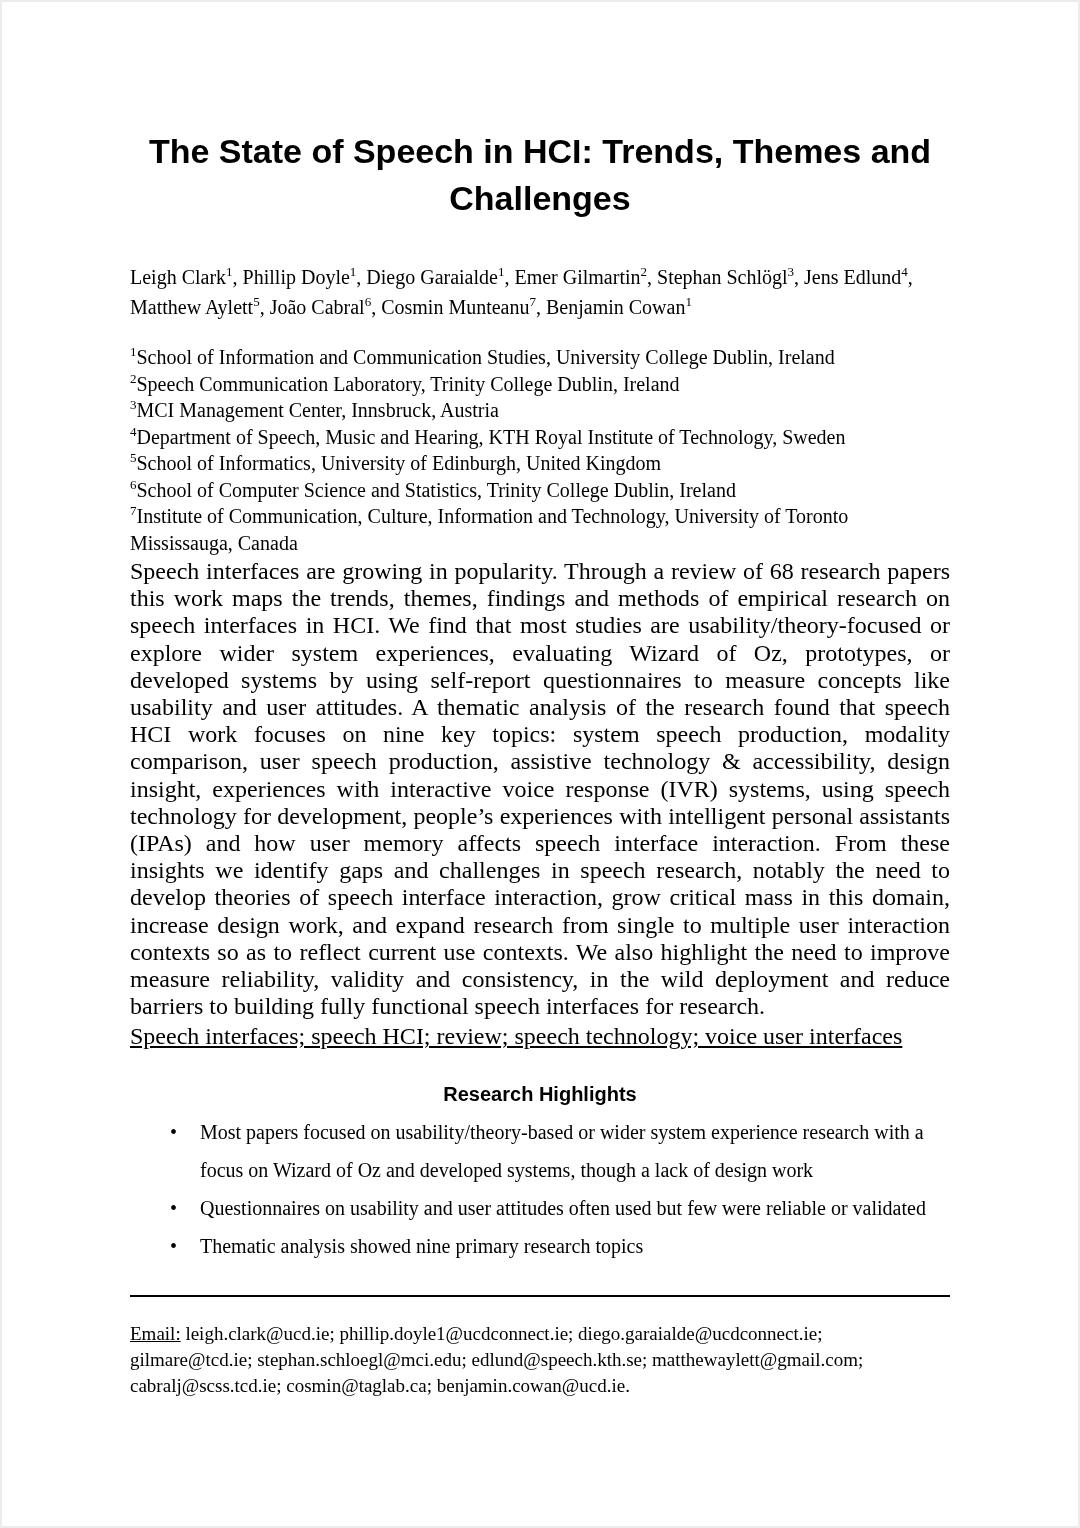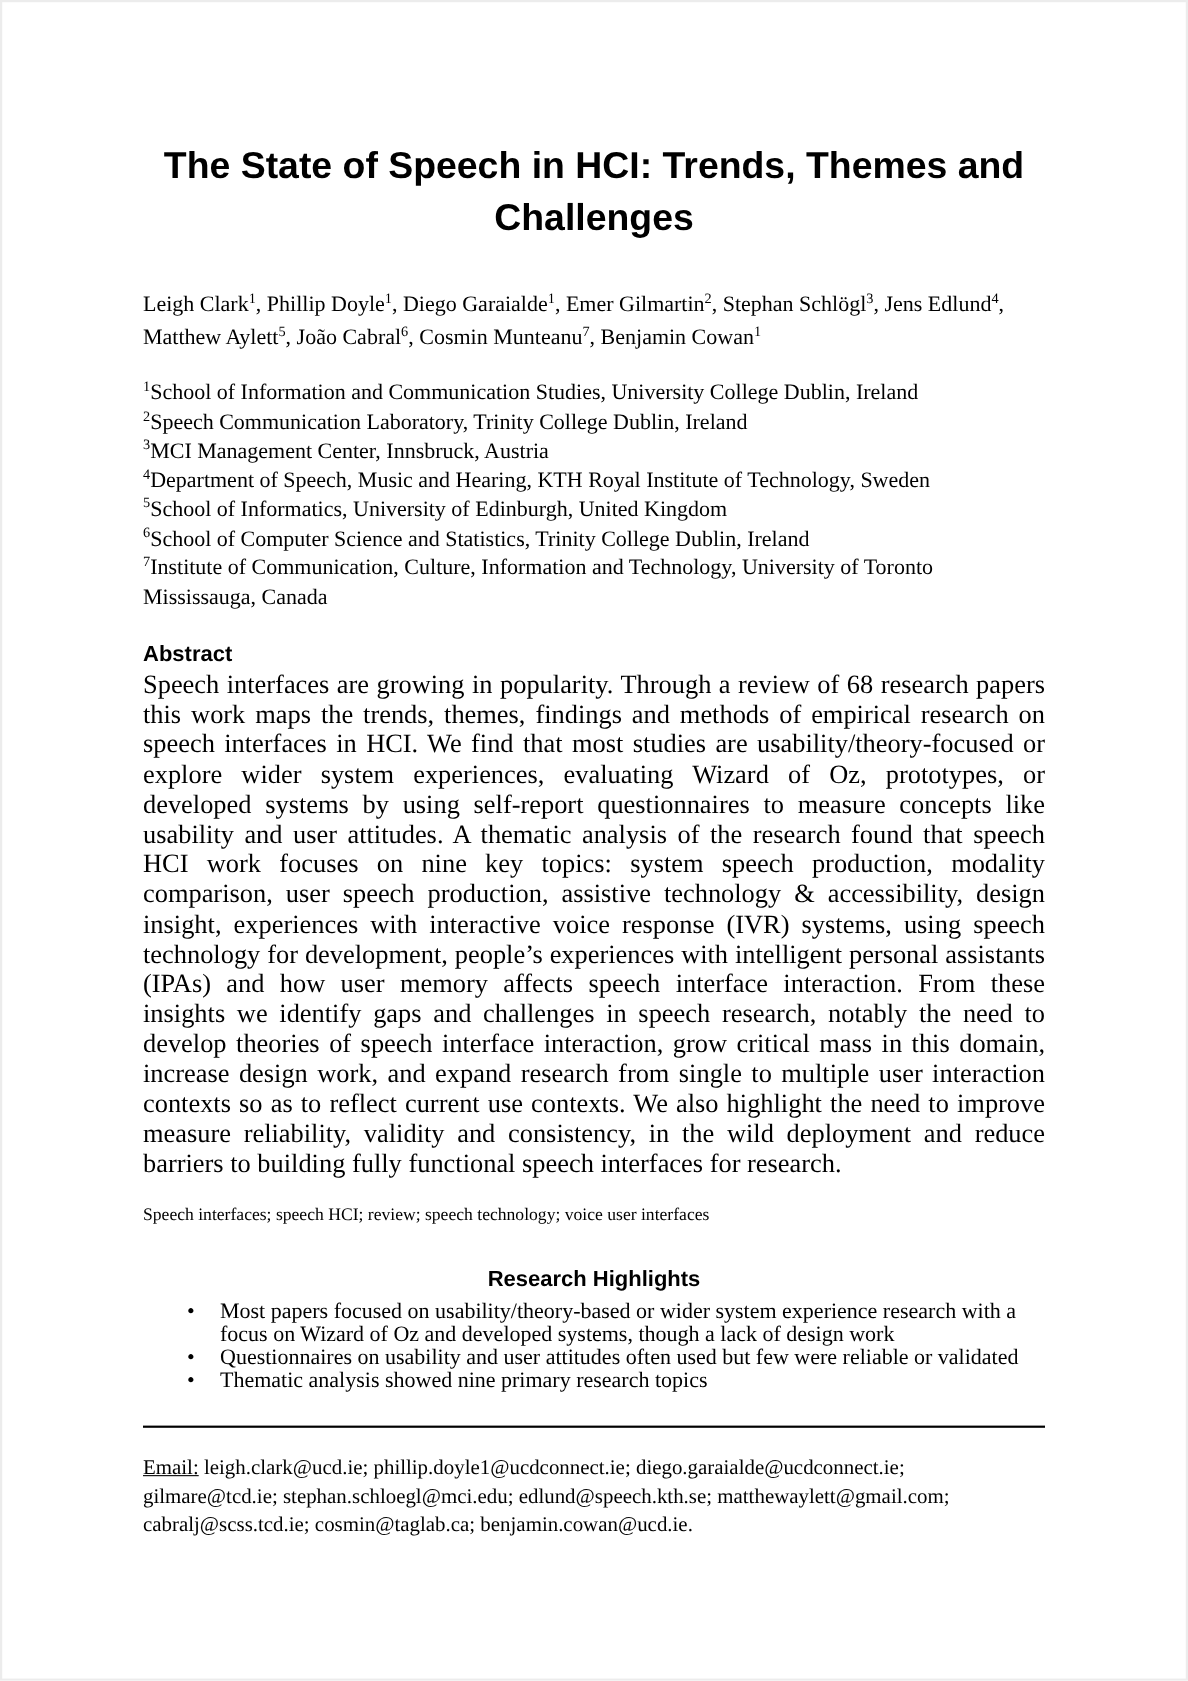--- a/index.html
+++ b/index.html
@@ -55,31 +55,32 @@
   }
   .abstract-heading { margin-top: 26px; }
   .abstract-text {
     margin: 2px 0 0 0;
     text-align: justify;
     font-size: 24px;
     line-height: 27.2px;
   }
   .keywords-heading { margin-top: 32px; }
   .keywords-text {
-    margin: 20px 0 0 0;
-    font-size: 16px;
+    margin: 3px 0 0 0;
+    font-size: 24px;
     line-height: 26px;
+    text-decoration: underline;
   }
   .highlights-heading { margin-top: 32px; text-align: center; }
   .highlights-list {
     margin: 6px 0 0 0;
     padding: 0 0 0 40px;
     list-style: none;
     font-size: 20px;
-    line-height: 21px;
+    line-height: 38px;
   }
   .highlights-list li {
     position: relative;
     padding-left: 30px;
     margin: 0;
   }
   .highlights-list li::before {
     content: "\2022";
     position: absolute;
     left: 0;
@@ -112,21 +113,20 @@
     <div class="affiliations">
         <div class="affiliation"><sup>1</sup>School of Information and Communication Studies, University College Dublin, Ireland</div>
         <div class="affiliation"><sup>2</sup>Speech Communication Laboratory, Trinity College Dublin, Ireland</div>
         <div class="affiliation"><sup>3</sup>MCI Management Center, Innsbruck, Austria</div>
         <div class="affiliation"><sup>4</sup>Department of Speech, Music and Hearing, KTH Royal Institute of Technology, Sweden</div>
         <div class="affiliation"><sup>5</sup>School of Informatics, University of Edinburgh, United Kingdom</div>
         <div class="affiliation"><sup>6</sup>School of Computer Science and Statistics, Trinity College Dublin, Ireland</div>
         <div class="affiliation"><sup>7</sup>Institute of Communication, Culture, Information and Technology, University of Toronto Mississauga, Canada</div>
       </div>
 
-    <h2 class="section-heading abstract-heading">Abstract</h2>
     <p class="abstract-text">Speech interfaces are growing in popularity. Through a review of 68 research papers this work maps the trends, themes, findings and methods of empirical research on speech interfaces in HCI. We find that most studies are usability/theory-focused or explore wider system experiences, evaluating Wizard of Oz, prototypes, or developed systems by using self-report questionnaires to measure concepts like usability and user attitudes. A thematic analysis of the research found that speech HCI work focuses on nine key topics: system speech production, modality comparison, user speech production, assistive technology &amp; accessibility, design insight, experiences with interactive voice response (IVR) systems, using speech technology for development, people’s experiences with intelligent personal assistants (IPAs) and how user memory affects speech interface interaction. From these insights we identify gaps and challenges in speech research, notably the need to develop theories of speech interface interaction, grow critical mass in this domain, increase design work, and expand research from single to multiple user interaction contexts so as to reflect current use contexts. We also highlight the need to improve measure reliability, validity and consistency, in the wild deployment and reduce barriers to building fully functional speech interfaces for research.</p>
 
     <p class="keywords-text">Speech interfaces; speech HCI; review; speech technology; voice user interfaces</p>
 
     <h2 class="section-heading highlights-heading">Research Highlights</h2>
     <ul class="highlights-list">
         <li>Most papers focused on usability/theory-based or wider system experience research with a focus on Wizard of Oz and developed systems, though a lack of design work</li>
         <li>Questionnaires on usability and user attitudes often used but few were reliable or validated</li>
         <li>Thematic analysis showed nine primary research topics</li>
       </ul>

